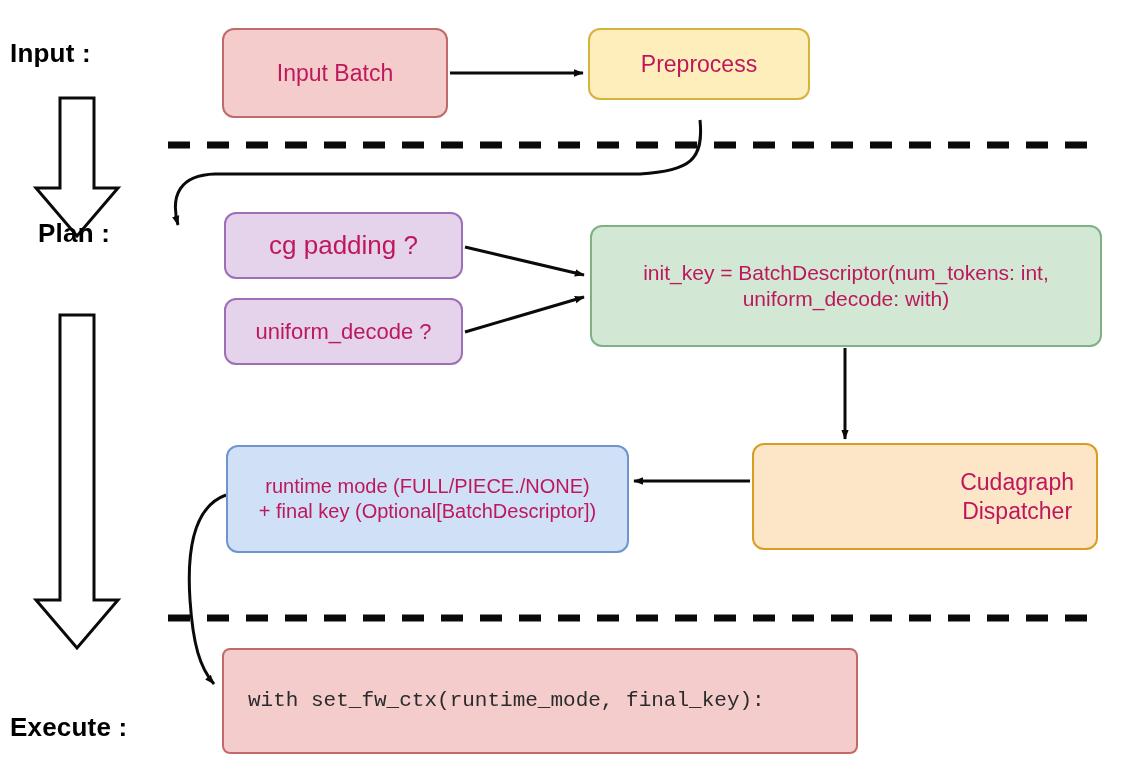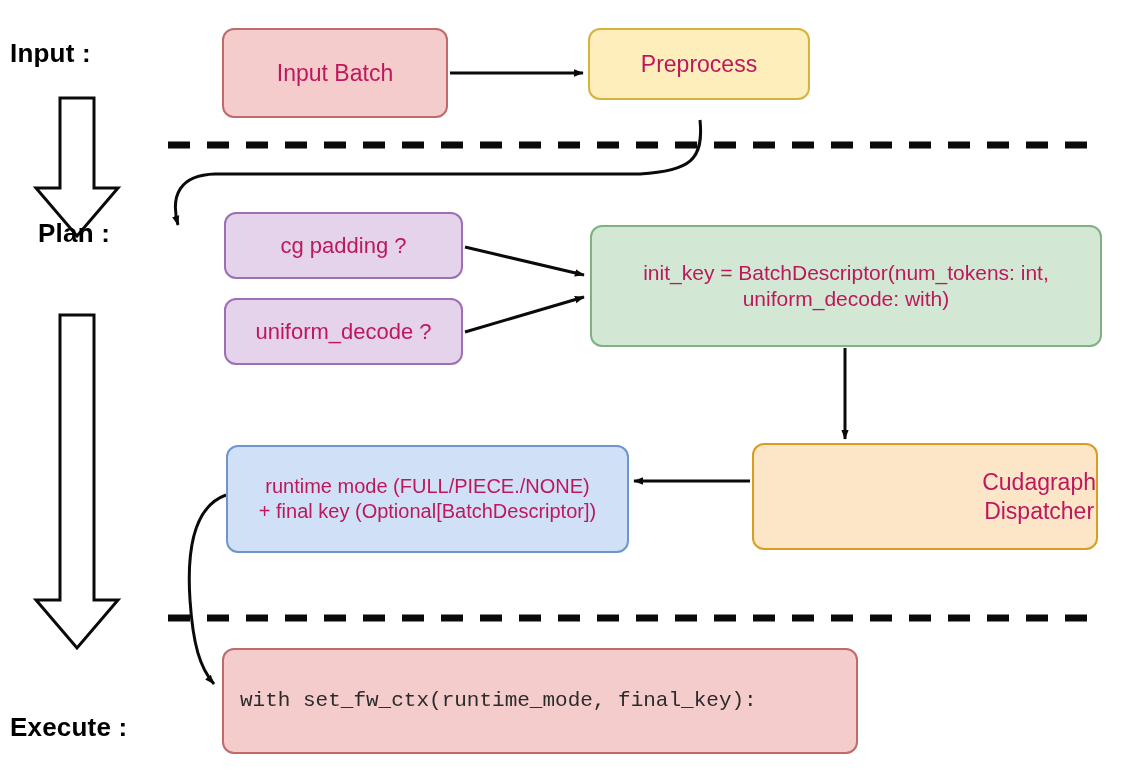--- a/index.html
+++ b/index.html
@@ -53,53 +53,54 @@
   #node-input-batch {
     left: 222px; top: 28px; width: 226px; height: 90px;
     background: #f5cccc; border-color: #c06a6a; font-size: 23px;
   }
   #node-preprocess {
     left: 588px; top: 28px; width: 222px; height: 72px;
     background: #fdeebb; border-color: #d6b33c; font-size: 23px;
   }
   #node-cg-padding {
     left: 224px; top: 212px; width: 239px; height: 67px;
-    background: #e4d3ea; border-color: #9f6fb5; font-size: 22px;
+    background: #e4d3ea; border-color: #9f6fb5; font-size: 26px;
   }
   #node-uniform-decode {
     left: 224px; top: 298px; width: 239px; height: 67px;
     background: #e4d3ea; border-color: #9f6fb5; font-size: 22px;
   }
   #node-init-key {
     left: 590px; top: 225px; width: 512px; height: 122px;
     background: #d2e8d4; border-color: #7eb183; font-size: 21px;
   }
   #node-cudagraph-dispatcher {
     left: 752px; top: 443px; width: 346px; height: 107px;
     background: #fde5c8; border-color: #d99d22;
     align-items: center; justify-content: flex-end;
-    font-size: 23px;
+    padding-right: 22px; font-size: 23px;
   }
   #node-dispatch {
     left: 754px; top: 444px; width: 180px; height: 73px;
     background: #fcd3b8; border-color: #d99d22; font-size: 20px;
     border-radius: 10px;
   }
   #node-runtime-mode {
     left: 226px; top: 445px; width: 403px; height: 108px;
     background: #cfe0f7; border-color: #6f95cf; font-size: 20px;
   }
   #node-exec-code {
     left: 222px; top: 648px; width: 636px; height: 106px;
     background: #f5cccc; border-color: #c06a6a;
     justify-content: flex-start; align-items: center;
-    padding-left: 16px;
+    padding-left: 24px;
     font-family: "Liberation Mono", "DejaVu Sans Mono", monospace;
     font-size: 21px; text-align: left; color: #2b2b2b;
     line-height: 1.35;
+    border-radius: 8px;
   }
 
   #label-input  { left: 10px; top: 38px; }
   #label-plan   { left: 38px; top: 218px; }
   #label-execute{ left: 10px; top: 672px; margin-top: 40px; }
 
   .code-line { display: block; }
 </style>
 </head>
 <body>

